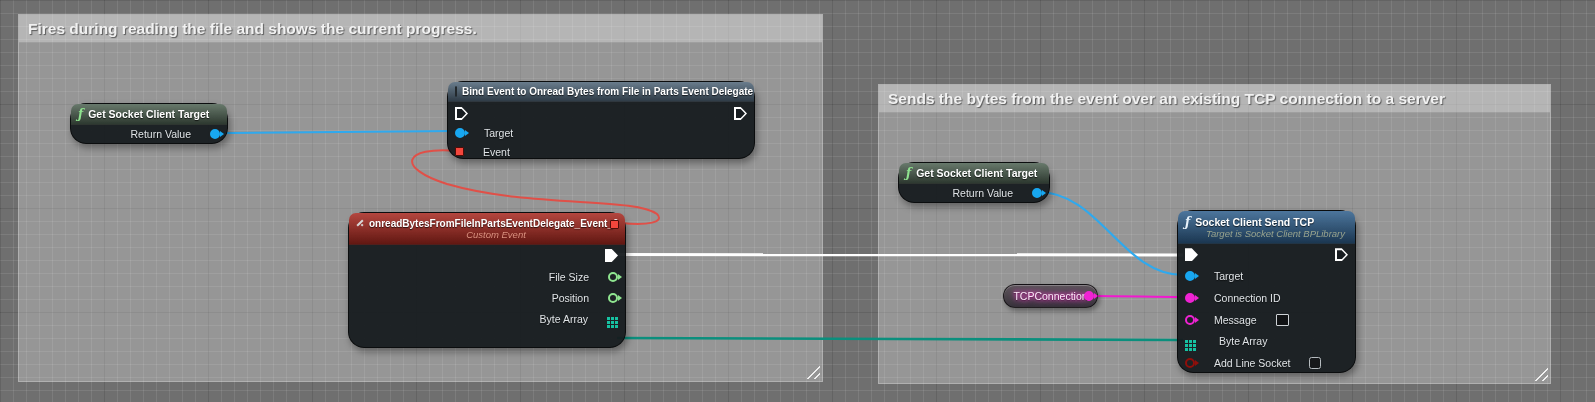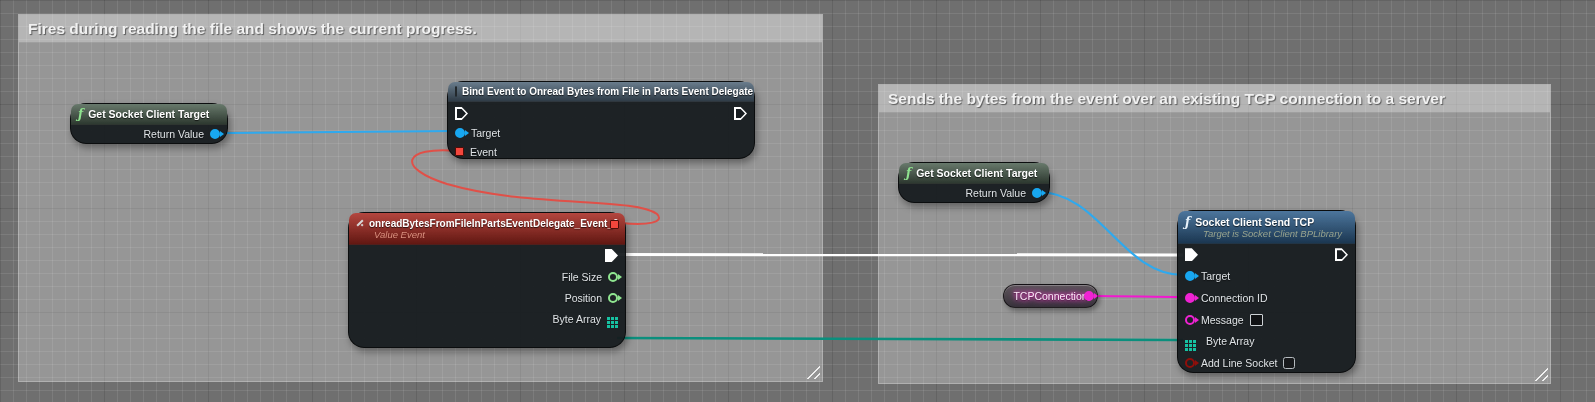--- a/index.html
+++ b/index.html
@@ -7,20 +7,21 @@
   .canvas{
     position:relative;width:1595px;height:402px;overflow:hidden;
     font-family:"Liberation Sans",sans-serif;
     background-color:#6f6f6f;
     background-image:
       linear-gradient(rgba(0,0,0,0.20) 1px, transparent 1px),
       linear-gradient(90deg, rgba(0,0,0,0.20) 1px, transparent 1px),
       linear-gradient(rgba(255,255,255,0.09) 1px, transparent 1px),
       linear-gradient(90deg, rgba(255,255,255,0.09) 1px, transparent 1px);
     background-size:104px 104px,104px 104px,13px 13px,13px 13px;
+    text-align:center;
   }
   
   .comment{position:absolute;background:rgba(255,255,255,0.27);border:1px solid rgba(255,255,255,0.25);}
   .comment-title{
     position:absolute;left:0;top:0;width:100%;height:28px;
     background:rgba(255,255,255,0.30);
     border-bottom:1px solid rgba(0,0,0,0.12);
     display:flex;align-items:center;padding:0 9px;
     font-size:15.5px;font-weight:bold;color:#f1f1f1;
     text-shadow:1px 1px 1px rgba(0,0,0,0.5);
@@ -61,21 +62,21 @@
   .hdr .sub{font-style:italic;font-size:9.5px;margin-left:18px;line-height:11px;}
   .sub-red{color:#d9907f;}
   .sub-olive{color:#97a38e;}
   .fn-icon{font-family:"DejaVu Serif",serif;font-style:italic;font-weight:bold;font-size:12px;line-height:12px;}
   .fn-green{color:#8fe48f;}
   .fn-white{color:#e8f2fa;}
   .bind-icon{width:13px;height:11px;border:1px solid #22282c;border-radius:1px;
     background:linear-gradient(180deg,#e9e2c9 0 45%,#9aa0a5 45% 100%);}
   .ev-icon{width:8px;height:8px;border:1.5px solid #d8d8d8;transform:rotate(45deg);margin:0 3px;position:relative;}
   .ev-icon::after{content:"";position:absolute;left:1.5px;top:1.5px;width:2px;height:2px;background:#d8d8d8;}
-  .row{display:flex;align-items:center;gap:6px;padding:0 7px;}
+  .row{display:flex;align-items:center;gap:19px;padding:0 7px;}
   .row.out{justify-content:flex-end;}
   .row.spread{justify-content:space-between;}
   .lbl{text-shadow:0 1px 1px rgba(0,0,0,0.6);white-space:nowrap;}
   
   .pin{width:10px;height:10px;border-radius:50%;position:relative;flex:none;}
   .pin::after{content:"";position:absolute;right:-6px;top:50%;transform:translateY(-50%);
     border:3px solid transparent;border-left-width:4px;border-right-width:0;}
   .pin-obj{border:2px solid var(--object);}   .pin-obj.filled{background:var(--object);}   .pin-obj::after{border-left-color:var(--object);}
   .pin-int{border:2px solid var(--integer);}  .pin-int::after{border-left-color:var(--integer);}
   .pin-bool{border:2px solid var(--boolean);} .pin-bool.filled{background:var(--boolean);} .pin-bool::after{border-left-color:var(--boolean);}
@@ -161,21 +162,21 @@
       <span class="lbl">Event</span>
     </div>
   </div>
 
   <div class="node" style="left:348px;top:212px;width:278px;height:136px">
     <div class="hdr hdr-red two" style="height:32px">
       <div class="line1">
         <span class="ev-icon"></span>
         <span class="hdr-title" style="font-size:10px">onreadBytesFromFileInPartsEventDelegate_Event_0</span>
       </div>
-      <div class="sub sub-red">Value Event</div>
+      <div class="sub sub-red">Custom Event</div>
       <span class="pin-delegate" style="position:absolute;right:6px;top:7px"></span>
     </div>
     <div class="row out" style="height:21px">
       <span class="exec filled">
           <span class="shape"></span>
         </span>
     </div>
     <div class="row out" style="height:21px">
       <span class="lbl">File Size</span>
       <span class="pin pin-int"></span>

